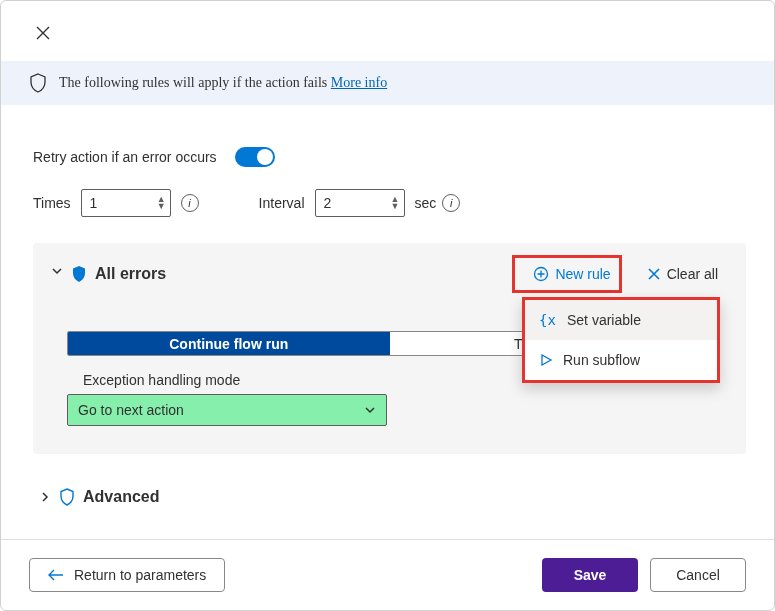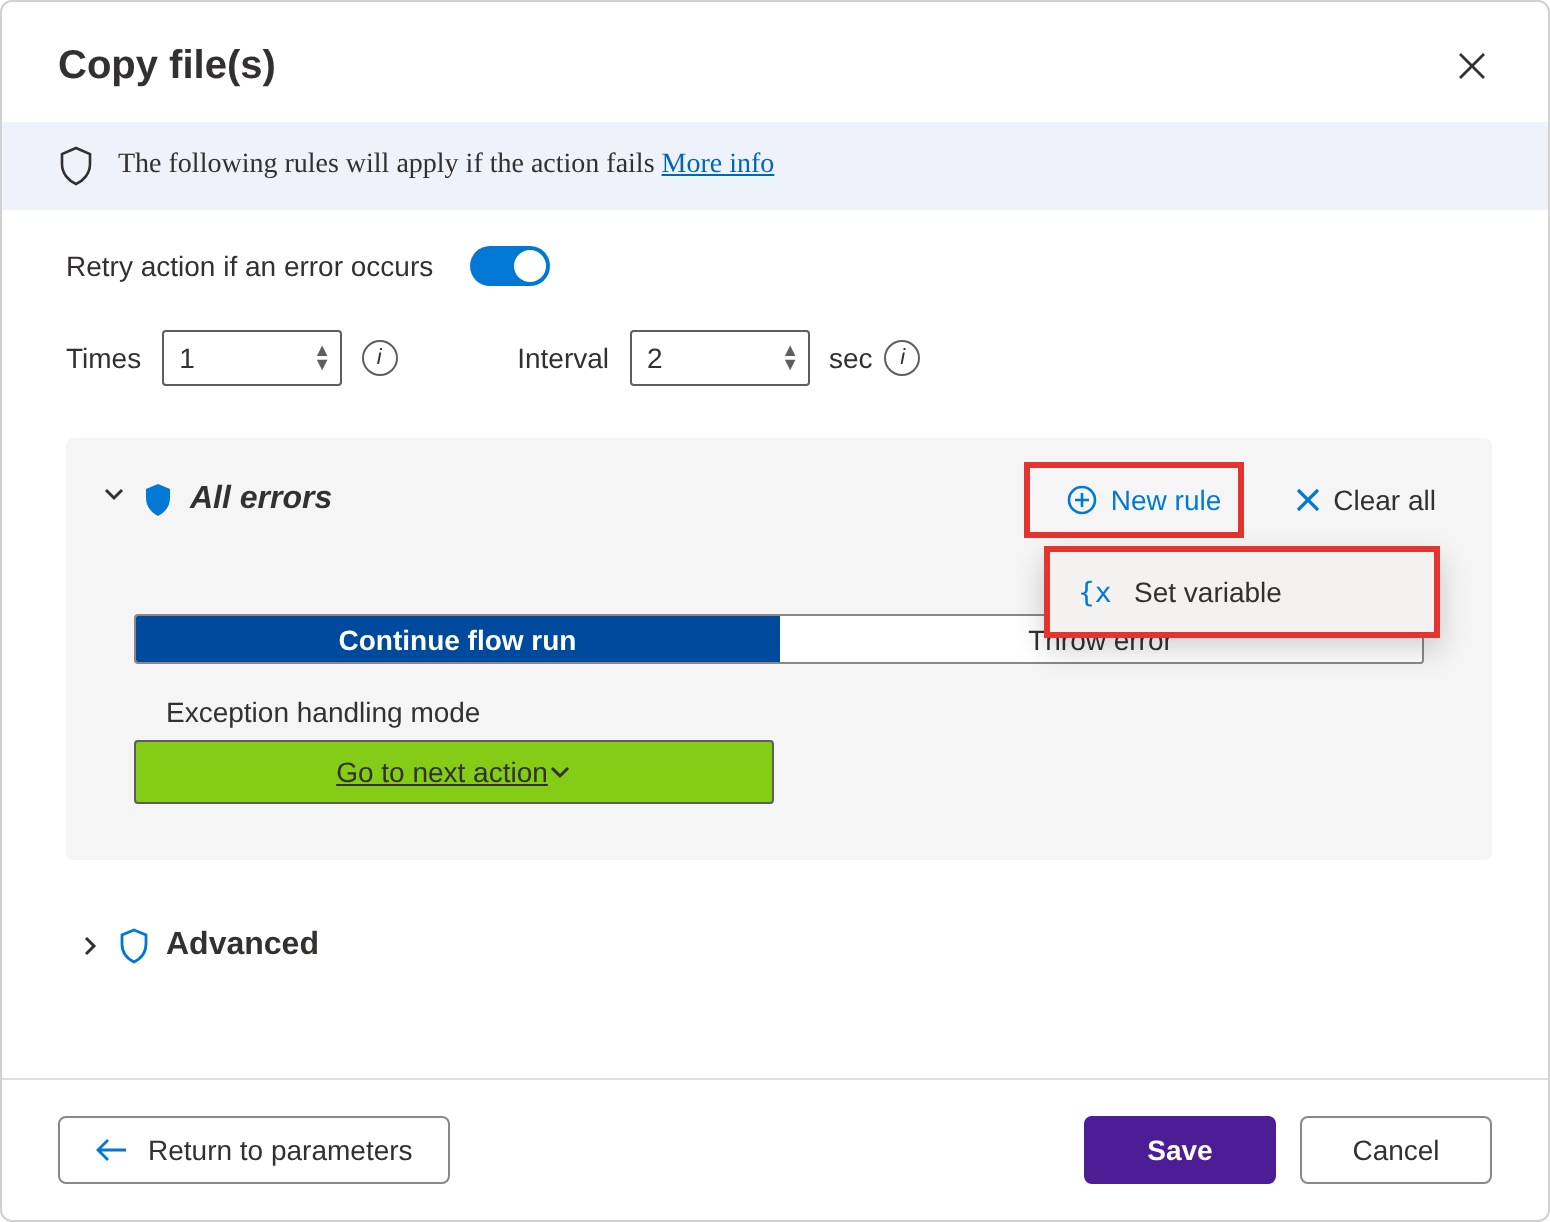--- a/index.html
+++ b/index.html
@@ -47,20 +47,21 @@
   }
   .body {
     padding: 0 28px 0 32px;
     flex: 1;
   }
   .retry-row {
     display: flex;
     align-items: center;
     gap: 18px;
     margin-bottom: 22px;
+    margin-top: 24px;
   }
   .toggle {
     width: 40px; height: 20px;
     background: #0078d4;
     border-radius: 10px;
     position: relative;
     cursor: pointer;
   }
   .toggle .knob {
     position: absolute;
@@ -97,21 +98,21 @@
     padding: 18px 18px 28px 18px;
     position: relative;
   }
   .panel-header {
     display: flex;
     align-items: center;
     justify-content: space-between;
   }
   .panel-left {
     display: flex; align-items: flex-start; gap: 8px;
-    font-weight: 600; font-size: 16px; font-style: italic;
+    font-weight: 600; font-size: 16px;
   }
   .panel-right {
     display: flex; align-items: flex-end; gap: 16px;
   }
   .pill-btn {
     display: flex; align-items: center; gap: 6px;
     color: #0078d4; cursor: pointer; font-size: 14px;
     padding: 5px 10px;
   }
   .seg {
@@ -123,22 +124,22 @@
     flex:1; display:flex; align-items:center; justify-content:center;
     font-size:14px; cursor:pointer;
   }
   .seg-active { background:#004A9E; color:#fff; font-weight:600; }
   .seg-inactive { background:#fff; color:#323130; }
   .mode-label { margin: 16px 0 6px 32px; font-size:14px; }
   .select {
     margin-left:16px;
     width: 320px; height:32px;
     border:1px solid #605e5c; border-radius:2px;
-    display:flex; align-items:center; justify-content:center;
-    padding: 0 10px; background:#84cc16; cursor:pointer;text-decoration:underline;
+    display:flex; align-items:center; justify-content:space-between;
+    padding: 0 10px; background:#86efac; cursor:pointer;
   }
   .adv-row {
     display:flex; align-items:center; gap:8px;
     margin: 34px 0 0 6px; font-weight:600; font-size:16px;
   }
   .footer {
     border-top:1px solid #e1dfdd;
     padding: 18px 28px;
     display:flex; align-items:center; justify-content:space-between;
   }
@@ -176,21 +177,20 @@
 
   .link { color:#0067b8; text-decoration: underline; cursor:pointer; }
   svg { display:block; }
 </style>
 </head>
 <body>
 
 <div class="dialog">
 
   <div class="dialog-header">
-    <div class="dialog-title">Copy file(s)</div>
     <div class="close-btn">
       <svg width="14" height="14" viewBox="0 0 14 14">
           <path d="M1 1 L13 13 M13 1 L1 13" stroke="#323130" stroke-width="1.4" fill="none"></path>
         </svg>
     </div>
   </div>
 
   <div class="info-banner">
     <svg width="18" height="20" viewBox="0 0 18 20">
         <path d="M9 1 L16 4 V9 C16 14 12.5 17.5 9 19 C5.5 17.5 2 14 2 9 V4 Z" fill="none" stroke="#323130" stroke-width="1.3"></path>
@@ -260,20 +260,26 @@
             <span>Clear all</span>
           </div>
 
           <div class="menu">
             <div class="menu-item hovered">
               <svg width="18" height="16" viewBox="0 0 18 16">
                   <text x="0" y="13" font-size="14" fill="#0078d4" font-family="Consolas,monospace">{x}</text>
                 </svg>
               <span>Set variable</span>
             </div>
+            <div class="menu-item">
+              <svg width="14" height="14" viewBox="0 0 14 14">
+                  <path d="M3 2 L12 7 L3 12 Z" fill="none" stroke="#0078d4" stroke-width="1.3"></path>
+                </svg>
+              <span>Run subflow</span>
+            </div>
           </div>
         </div>
       </div>
 
       <div class="seg">
         <div class="seg-btn seg-active">Continue flow run</div>
         <div class="seg-btn seg-inactive">Throw error</div>
       </div>
 
       <div class="mode-label">Exception handling mode</div>

